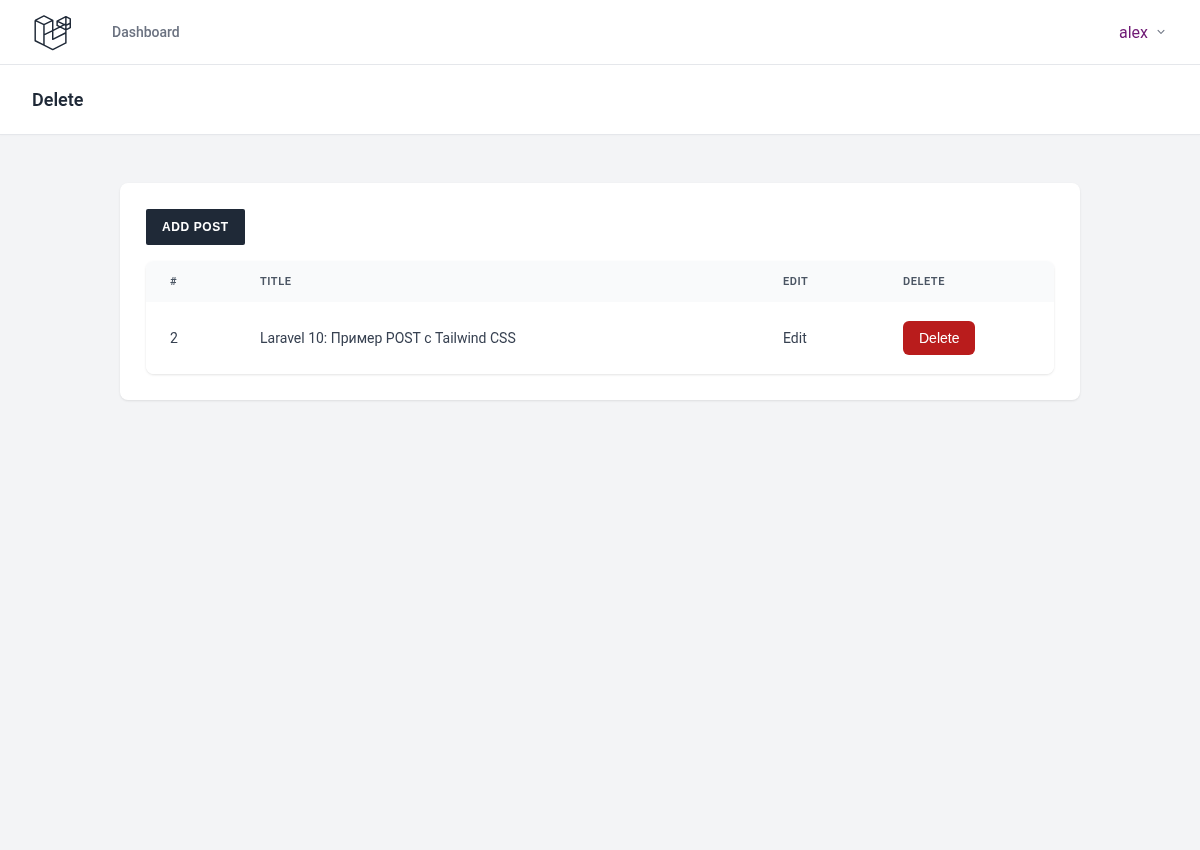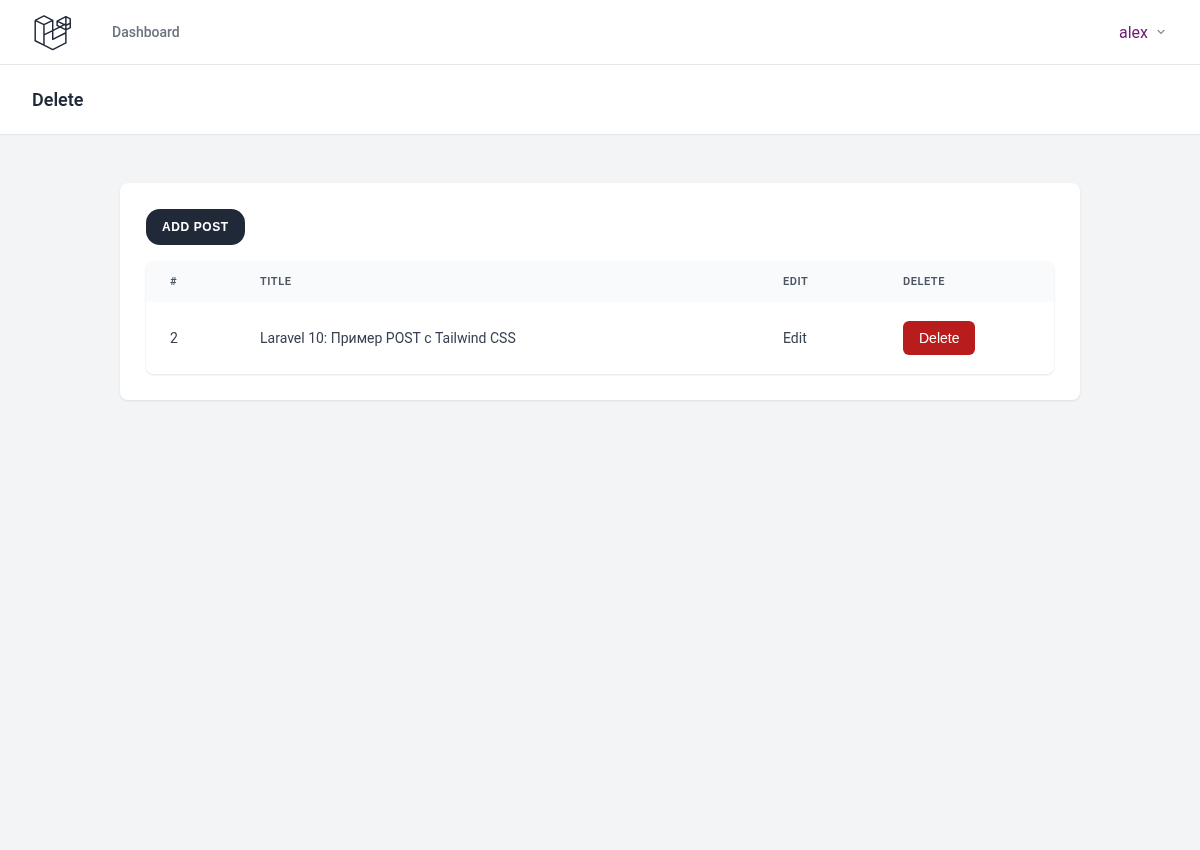--- a/index.html
+++ b/index.html
@@ -76,21 +76,21 @@
       background: #ffffff;
       border-radius: 8px;
       box-shadow: 0 1px 3px rgba(0,0,0,0.06), 0 1px 2px rgba(0,0,0,0.04);
       width: 960px;
       padding: 26px;
     }
     .add-btn {
       background: #1f2937;
       color: #ffffff;
       border: none;
-      border-radius: 14px;
+      border-radius: 2px;
       padding: 11px 16px;
       font-size: 12px;
       font-weight: 600;
       letter-spacing: 0.05em;
       cursor: pointer;
       text-transform: uppercase;
     }
     .table-wrapper {
       margin-top: 16px;
       border-radius: 8px;

